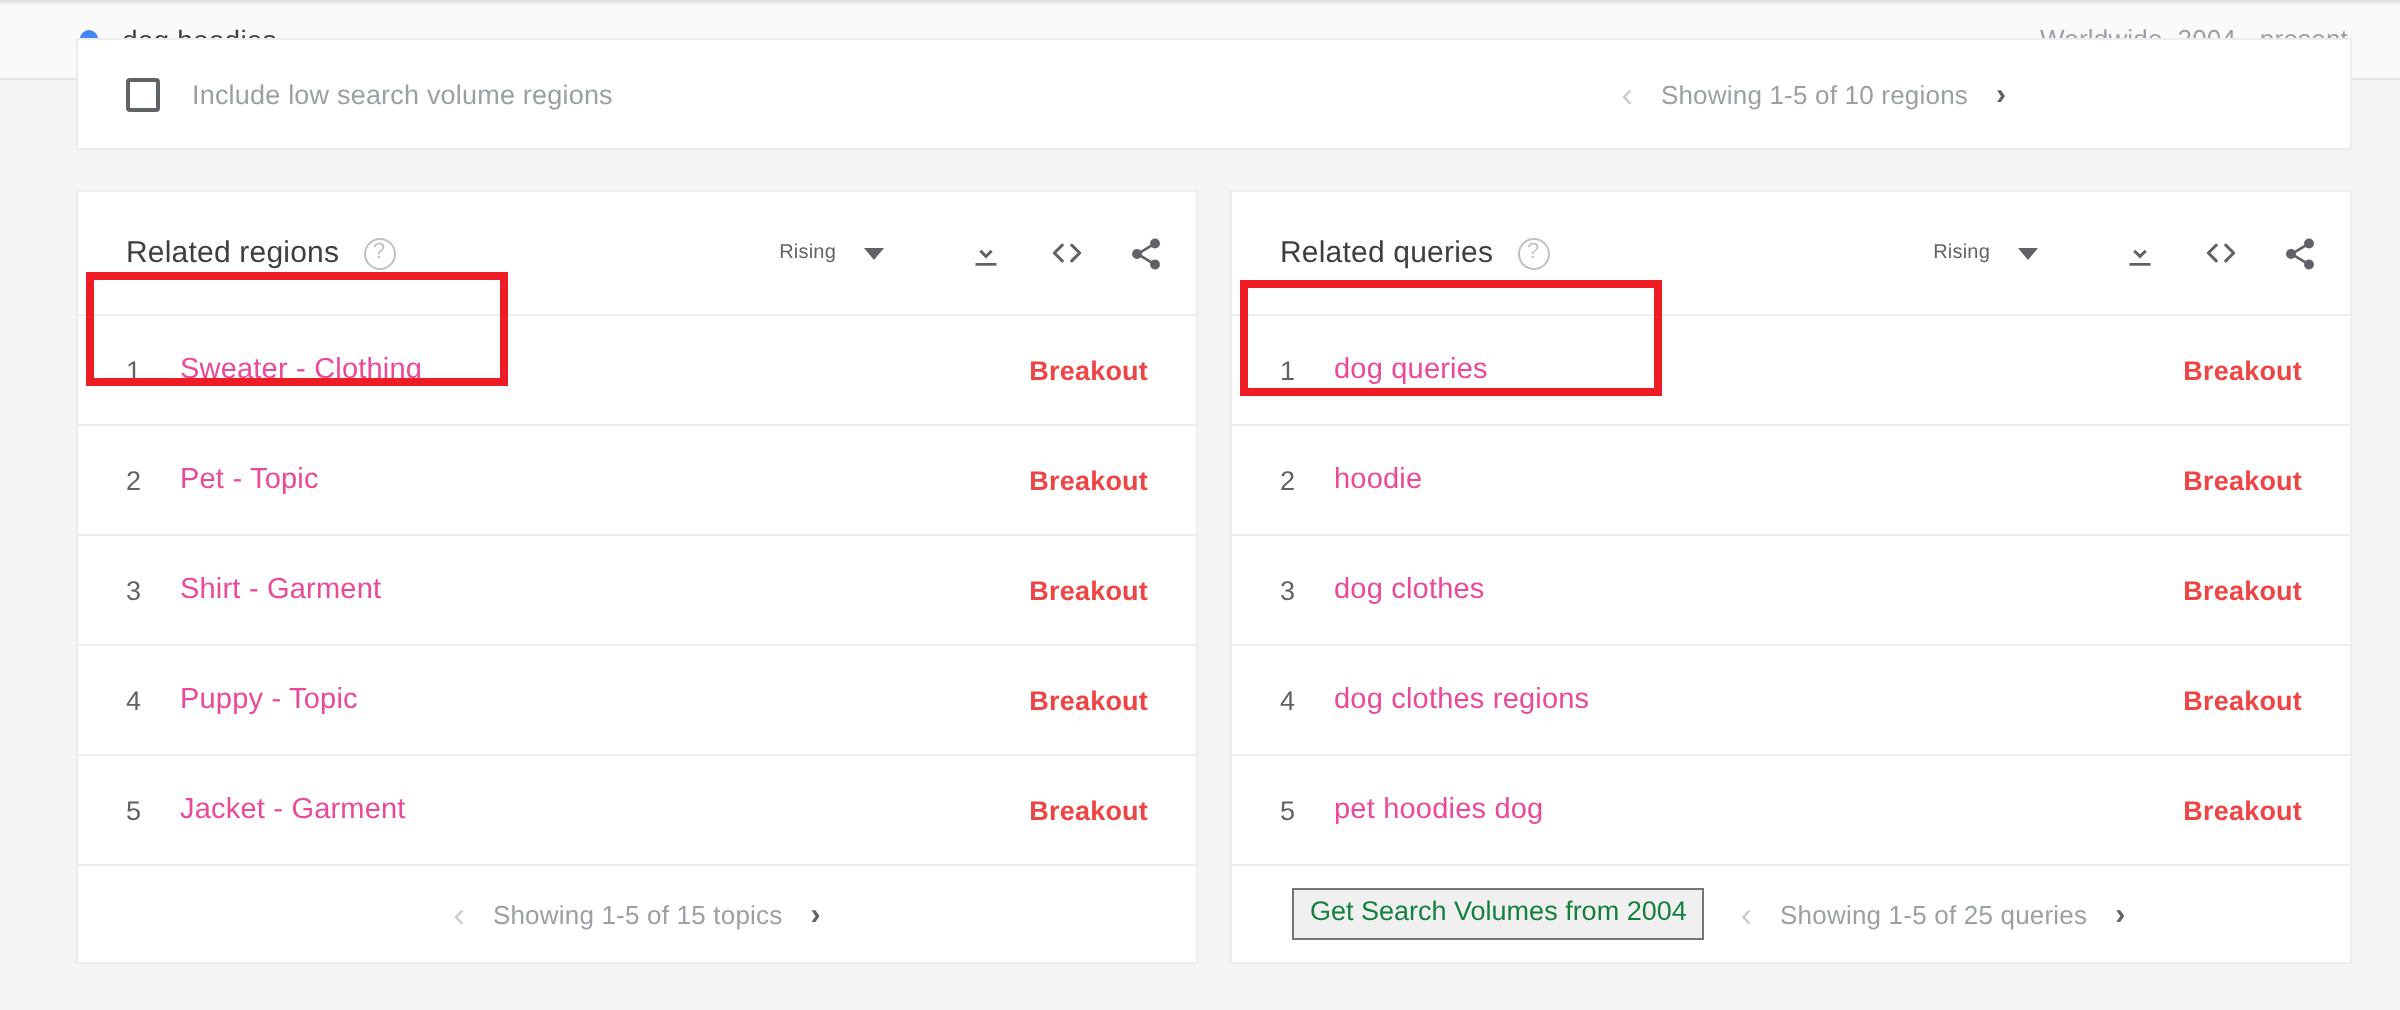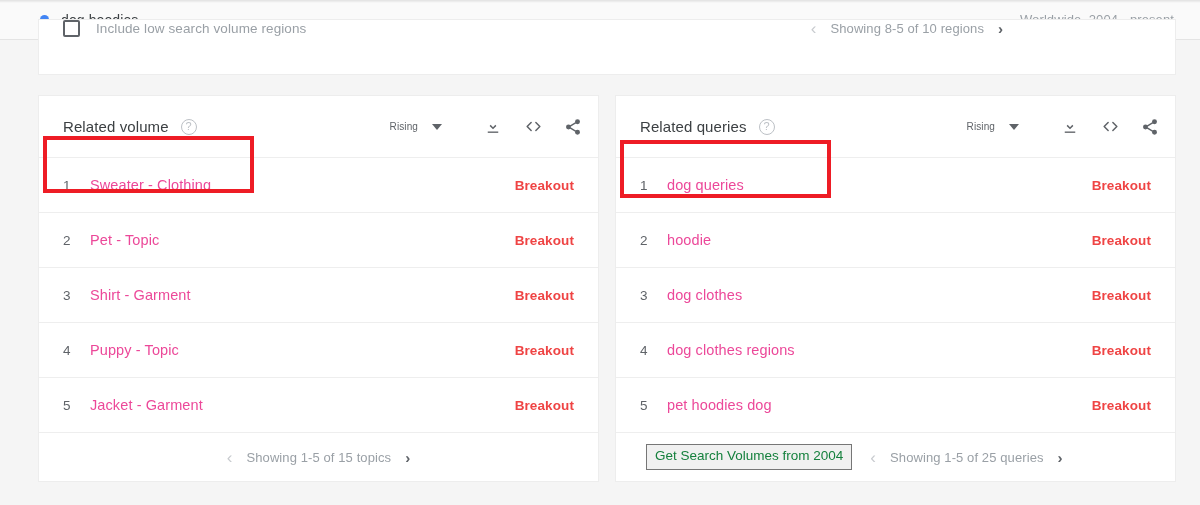--- a/index.html
+++ b/index.html
@@ -85,21 +85,21 @@
   
   .lowvol-card {
     position: absolute;
     left: 38px;
     top: 19px;
     width: 1138px;
     height: 56px;
     background: #ffffff;
     border: 1px solid #ededed;
     display: flex;
-    align-items: flex-start;
+    align-items: center;
   }
   .checkbox-row {
     display: flex;
     align-items: center;
     padding-left: 24px;
   }
   .checkbox-box {
     width: 17px;
     height: 17px;
     border: 2px solid #5f6368;
@@ -295,30 +295,30 @@
   </div>
   <div class="right-gutter"></div>
 
   <div class="lowvol-card">
     <label class="checkbox-row">
       <span class="checkbox-box"></span>
       <span class="checkbox-label">Include low search volume regions</span>
     </label>
     <div class="regions-pager">
       <span class="chev disabled">‹</span>
-      <span class="pager-text">Showing 8-5 of 10 regions</span>
+      <span class="pager-text">Showing 1-5 of 10 regions</span>
       <span class="chev active">›</span>
     </div>
   </div>
 
   <div class="cards">
 
     <div class="card">
       <div class="card-header">
-        <span class="card-title">Related volume</span>
+        <span class="card-title">Related regions</span>
         <span class="help-icon">?</span>
         <div class="card-tools">
           <span class="sort-label">Rising</span>
           <span class="caret"></span>
           <span class="tool-icon">
             <svg width="18" height="18" viewBox="0 0 24 24" fill="currentColor">
               <path d="M12 3v9.2l3.1-3.1 1.4 1.4L12 15l-4.5-4.5 1.4-1.4L12 12.2V3z"></path>
               <rect x="5" y="18" width="14" height="1.8"></rect>
             </svg>
           </span>

